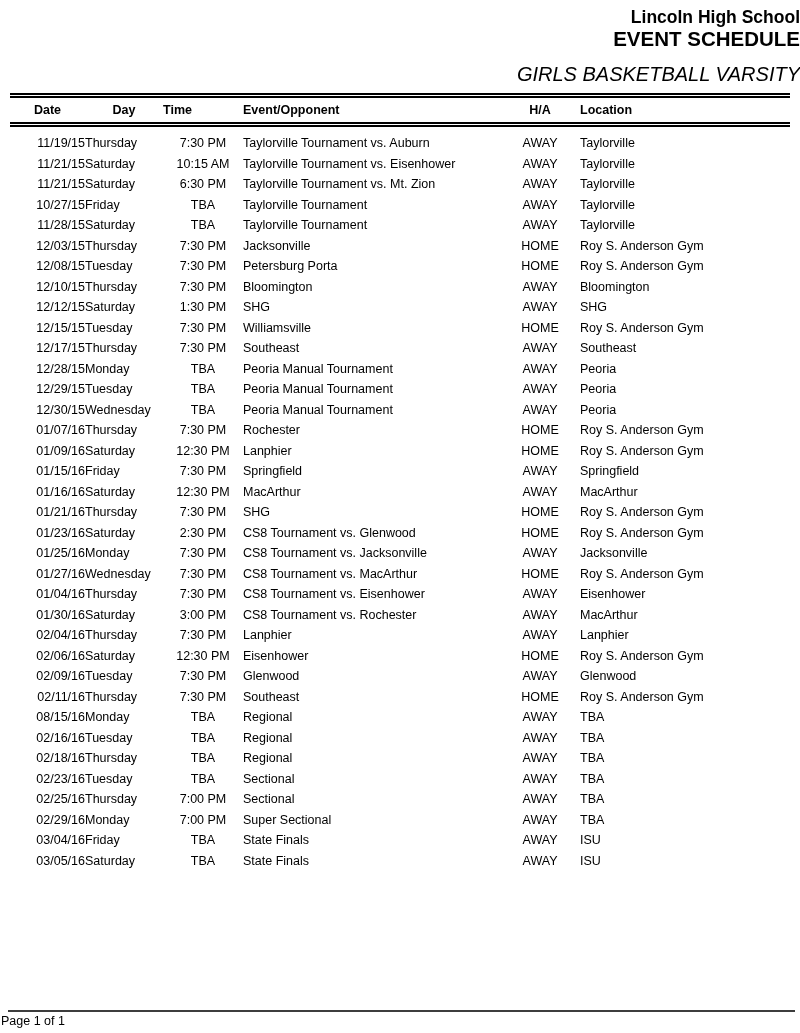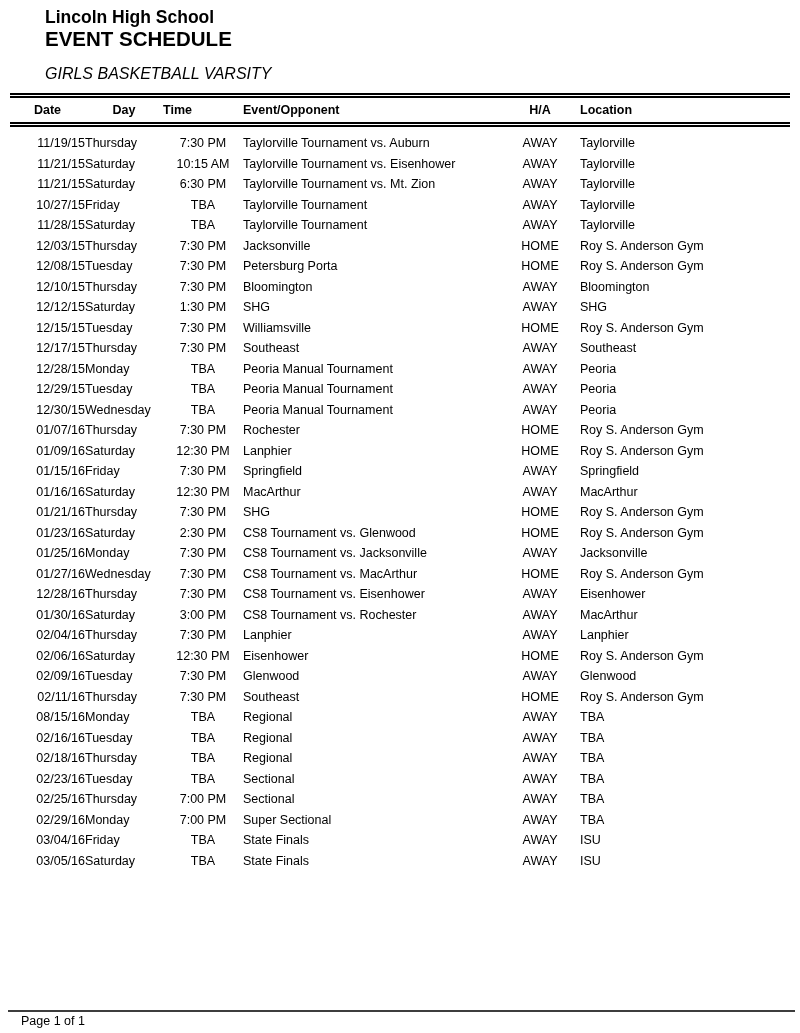--- a/index.html
+++ b/index.html
@@ -6,24 +6,24 @@
   body {
     width: 800px; height: 1033px;
     background: #ffffff;
     color: #000000;
     font-family: "Liberation Sans", sans-serif;
     position: relative;
     overflow: hidden;
   }
 
   
-  .titles { text-align: left; padding-top: 7px; margin-left: 45px; }
+  .titles { text-align: right; padding-top: 7px; }
   .school-name  { font-size: 17.5px; font-weight: bold; line-height: 21px; }
   .doc-title    { font-size: 20.5px; font-weight: bold; line-height: 22px; }
-  .doc-subtitle { font-size: 16px; font-style: italic; margin-top: 14px; line-height: 20px; }
+  .doc-subtitle { font-size: 20px; font-style: italic; margin-top: 14px; line-height: 20px; }
 
   
   .table-wrap { position: absolute; left: 10px; top: 93px; width: 780px; }
   table.schedule {
     width: 780px;
     border-collapse: collapse;
     table-layout: fixed;
   }
   table.schedule th, table.schedule td {
     box-sizing: border-box;
@@ -54,21 +54,21 @@
   th.col-date { text-align: center; padding-right: 0; }
   th.col-day  { text-align: center; padding-left: 0; }
   th.col-time { text-align: left; }
 
   
   .footer-rule {
     position: absolute; left: 8px; top: 1010px;
     width: 787px; height: 2px; background: #3d3d3d;
   }
   .footer-text {
-    position: absolute; left: 21px; top: 1014px;
+    position: absolute; left: 1px; top: 1014px;
     font-size: 12.5px; line-height: 15px;
   }
 </style>
 </head>
 <body>
 
 <div class="titles">
   <div class="school-name">Lincoln High School</div>
   <div class="doc-title">EVENT SCHEDULE</div>
   <div class="doc-subtitle">GIRLS BASKETBALL VARSITY</div>
@@ -257,21 +257,21 @@
         </tr>
         <tr>
           <td class="col-date">01/27/16</td>
           <td class="col-day">Wednesday</td>
           <td class="col-time">7:30 PM</td>
           <td class="col-event">CS8 Tournament vs. MacArthur</td>
           <td class="col-ha">HOME</td>
           <td class="col-location">Roy S. Anderson Gym</td>
         </tr>
         <tr>
-          <td class="col-date">12/28/16</td>
+          <td class="col-date">01/04/16</td>
           <td class="col-day">Thursday</td>
           <td class="col-time">7:30 PM</td>
           <td class="col-event">CS8 Tournament vs. Eisenhower</td>
           <td class="col-ha">AWAY</td>
           <td class="col-location">Eisenhower</td>
         </tr>
         <tr>
           <td class="col-date">01/30/16</td>
           <td class="col-day">Saturday</td>
           <td class="col-time">3:00 PM</td>

